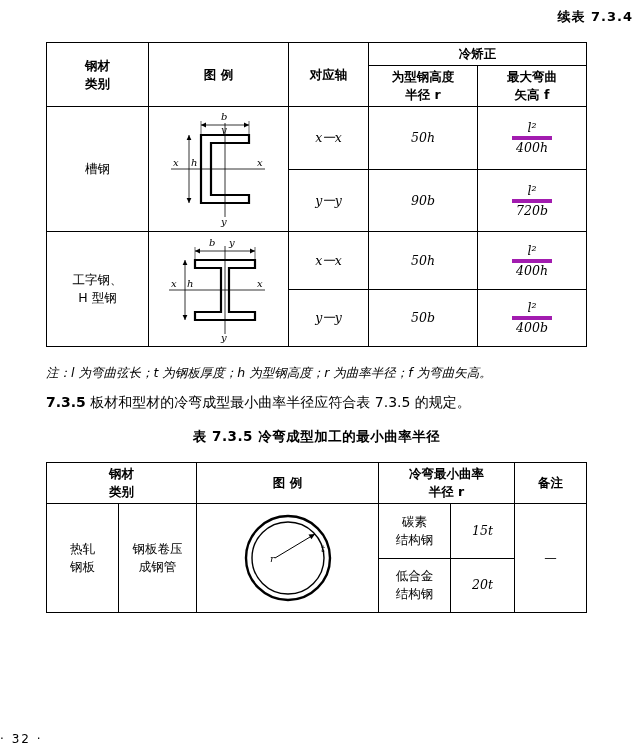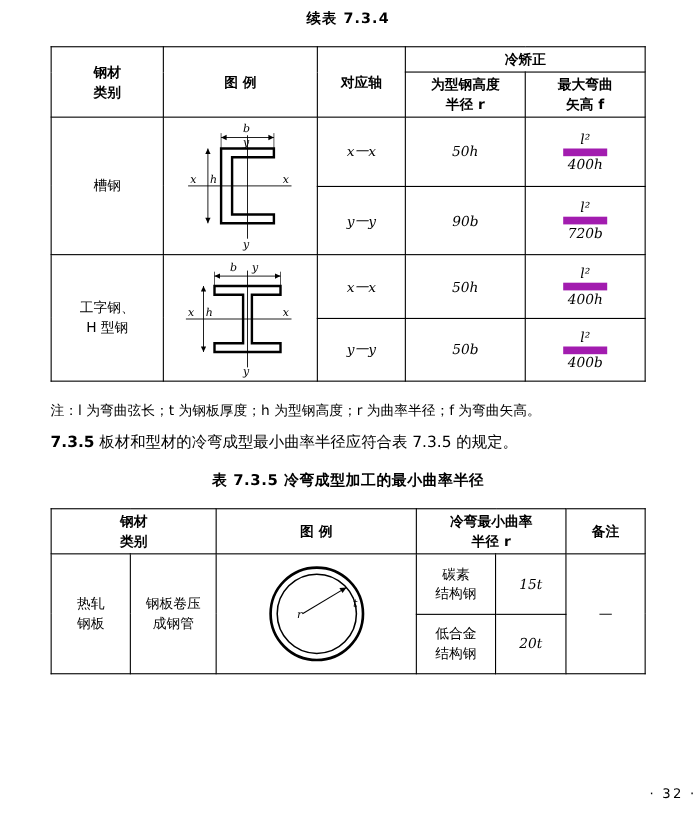--- a/index.html
+++ b/index.html
@@ -7,21 +7,21 @@
     width:633px;height:748px;
     background:#ffffff;
     font-family:"DejaVu Sans","Liberation Sans",sans-serif;
     color:#000;
     position:relative;
     overflow:hidden;
   }
   .page{position:relative;width:633px;height:748px;}
 
   .caption-top{
-    text-align:center;
+    text-align:right;
     font-size:13px;
     font-weight:bold;
     letter-spacing:1px;
     margin-top:8px;
   }
 
   table.tbl{
     border-collapse:collapse;
     margin:16px auto;
     table-layout:fixed;
@@ -34,29 +34,30 @@
     padding:2px 3px;
     line-height:1.45;
   }
   .t1{width:540px;margin-top:10px;}
 
   .hdr{font-weight:bold;}
   .twoline{line-height:1.5;}
   .ital{font-style:italic;font-family:"DejaVu Serif","Liberation Serif",serif;}
 
   .frac{display:inline-block;text-align:center;line-height:1.1;vertical-align:middle;}
-  .frac .num{display:block;border-bottom:7px solid #a21caf;padding:0 4px 1px;}
+  .frac .num{display:block;border-bottom:4px solid #a21caf;padding:0 4px 1px;}
   .frac .den{display:block;padding:1px 4px 0;}
 
   .note{
     font-size:12.5px;
     margin:8px 0 0 0;
     padding-left:46px;
     padding-right:46px;
     line-height:1.6;
+    font-style:italic;
   }
   .para{
     font-size:14px;
     line-height:1.9;
     padding:0 46px;
     margin-top:6px;
     text-align:justify;
   }
   .para .lead{font-weight:bold;}
   .indent{text-indent:28px;}
@@ -64,23 +65,23 @@
   .caption-mid{
     text-align:center;
     font-size:13.5px;
     font-weight:bold;
     margin-top:12px;
     letter-spacing:0.5px;
   }
 
   .footer{
     position:absolute;
-    bottom:28px;
+    bottom:10px;
     width:100%;
-    text-align:right;
+    text-align:left;
     font-size:12px;
     letter-spacing:2px;
   }
 
   
   .shapecell{padding:6px 0;}
   svg{display:block;margin:0 auto;}
   .dim{font-size:10px;font-style:italic;font-family:"DejaVu Serif","Liberation Serif",serif;}
 </style>
 </head>

